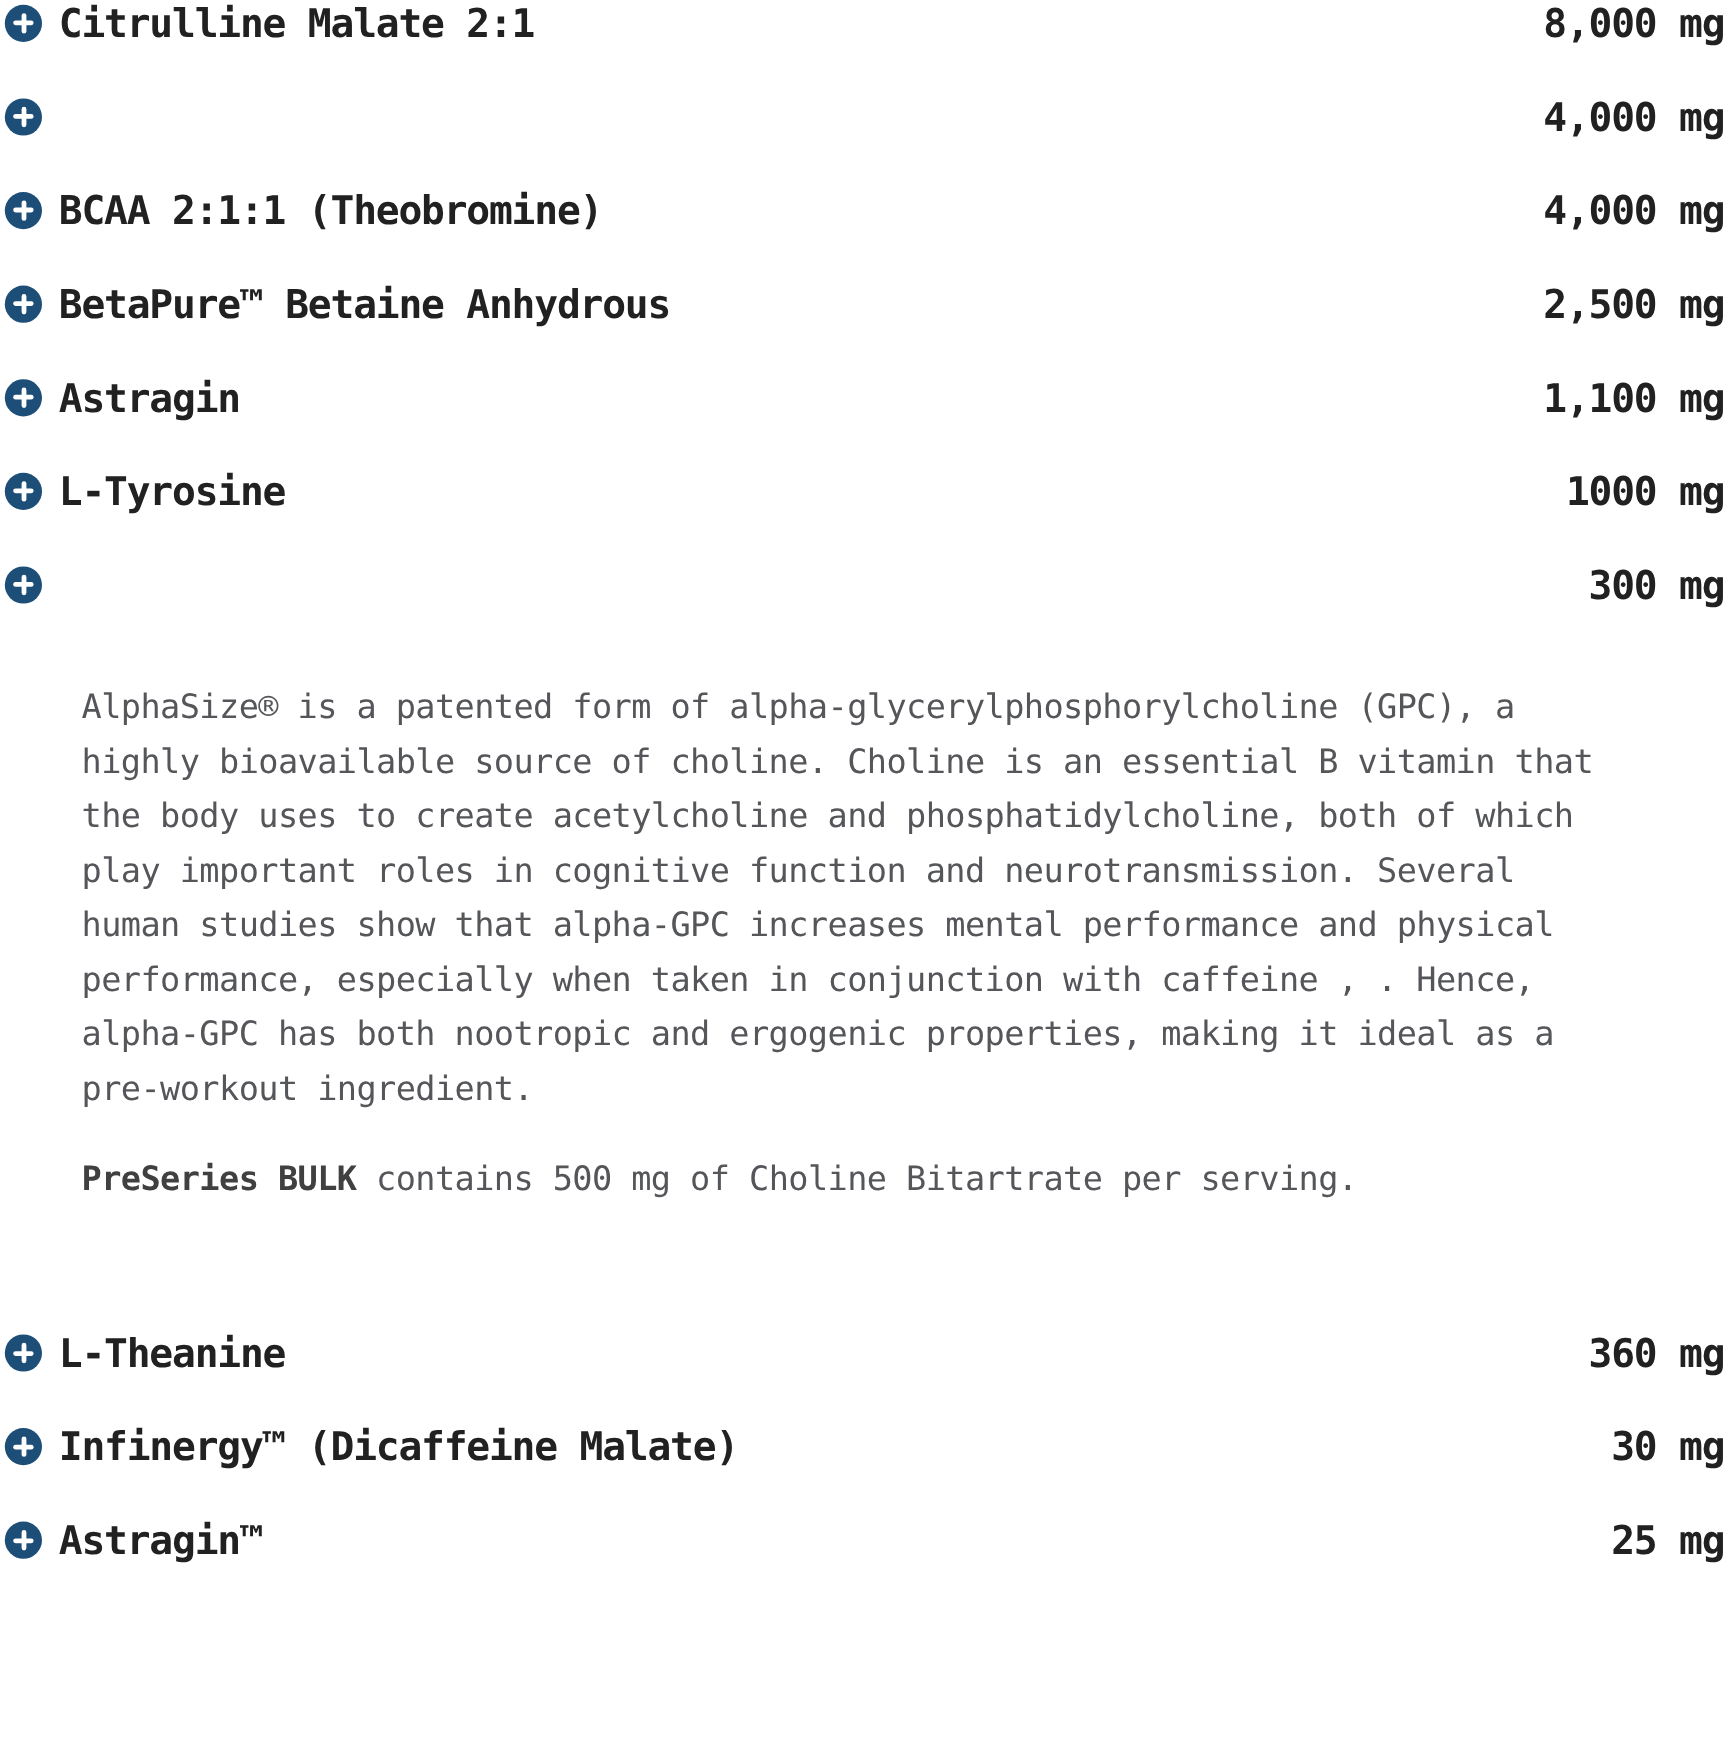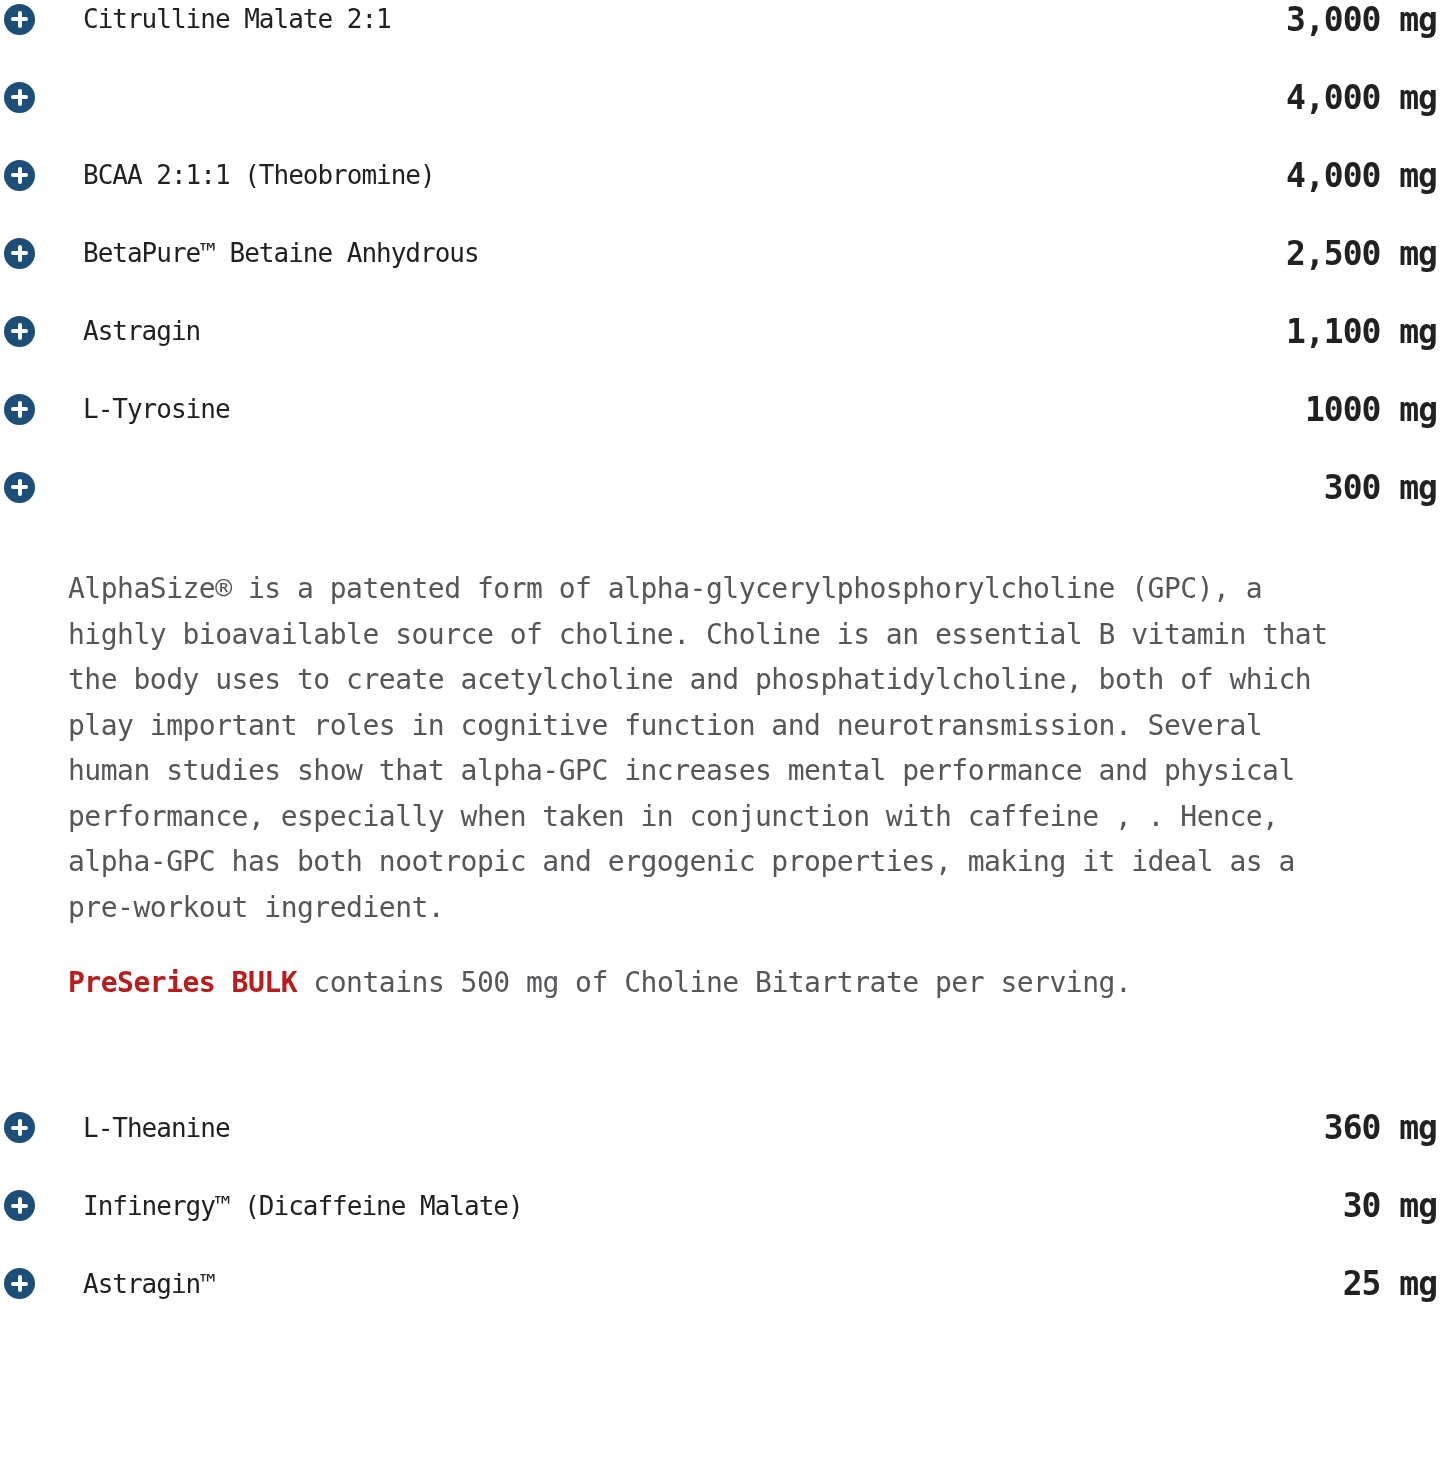--- a/index.html
+++ b/index.html
@@ -49,26 +49,25 @@
     background: #ffffff;
     border-radius: 2px;
   }
   .plus-icon::before {
     left: 7px; top: 13.5px; width: 17px; height: 4px;
   }
   .plus-icon::after {
     left: 13.5px; top: 7px; width: 4px; height: 17px;
   }
   .ing-name {
-    font-size: 26px;
-    font-weight: normal;
+    font-size: 33px;
+    font-weight: bold;
     color: #212121;
     letter-spacing: -1px;
     white-space: nowrap;
-    margin-left: 34px;
   }
   .ing-amount {
     margin-left: auto;
     font-size: 33px;
     font-weight: bold;
     color: #212121;
     letter-spacing: -1px;
     white-space: nowrap;
   }
 
@@ -85,34 +84,34 @@
   }
   .detail .note {
     margin-top: 30px;
     font-size: 28px;
     line-height: 45.5px;
     letter-spacing: -0.5px;
     color: #55565a;
   }
   .detail .note .note-bold {
     font-weight: bold;
-    color: #b91c1c;
+    color: #404040;
   }
 </style>
 </head>
 <body>
 
 <div class="page">
 
   <div class="ing-list top">
 
     <div class="ing-row">
       <span class="plus-icon"></span>
       <span class="ing-name">Citrulline Malate 2:1</span>
-      <span class="ing-amount">3,000 mg</span>
+      <span class="ing-amount">8,000 mg</span>
     </div>
 
     <div class="ing-row">
       <span class="plus-icon"></span>
       <span class="ing-amount">4,000 mg</span>
     </div>
 
     <div class="ing-row">
       <span class="plus-icon"></span>
       <span class="ing-name">BCAA 2:1:1 (Theobromine)</span>

